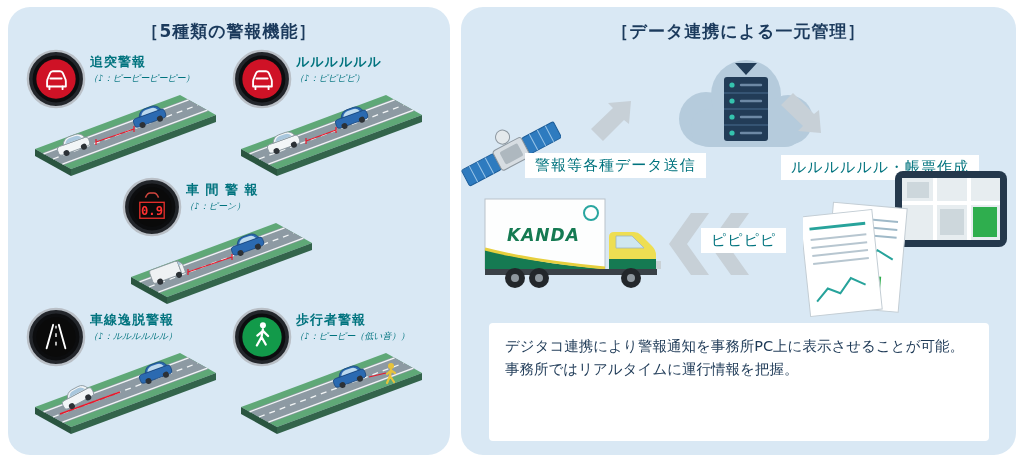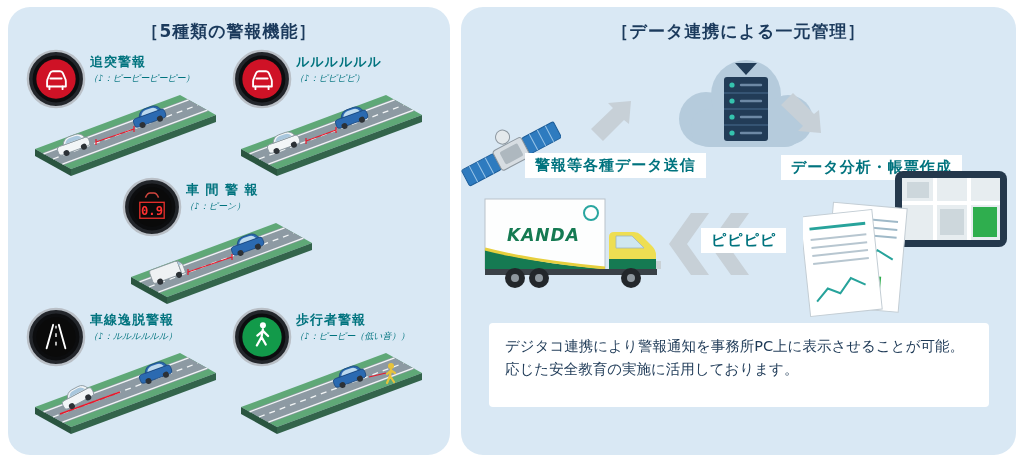--- a/index.html
+++ b/index.html
@@ -48,29 +48,29 @@
   .satellite { position: absolute; left: 0px;   top: 96px;  width: 100px; height: 92px; }
   .cloud     { position: absolute; left: 198px; top: 38px;  width: 172px; height: 118px; }
   .arrow-up  { position: absolute; left: 128px; top: 80px;  width: 56px;  height: 60px; }
   .arrow-dn  { position: absolute; left: 318px; top: 80px;  width: 56px;  height: 60px; }
   .truck     { position: absolute; left: 18px;  top: 178px; width: 195px; height: 112px; }
   .chevrons  { position: absolute; left: 196px; top: 204px; width: 126px; height: 66px; }
   .docs      { position: absolute; left: 342px; top: 162px; width: 206px; height: 150px; }
 
   .data-label {
     position: absolute; background: #ffffff; color: #00737e;
-    font-size: 15px; font-weight: bold; letter-spacing: 1px;
+    font-size: 15px; font-weight: normal; letter-spacing: 1px;
     padding: 3px 10px; white-space: nowrap;
   }
   .label-send     { left: 64px;  top: 146px; }
   .label-analysis { left: 320px; top: 148px; }
   .label-guidance { left: 240px; top: 221px; }
 
   .desc-box {
-    position: absolute; left: 28px; top: 316px; width: 500px; height: 84px;
+    position: absolute; left: 28px; top: 316px; width: 500px; height: 118px;
     background: #ffffff; border-radius: 4px; padding: 12px 16px;
     color: #1e3a57; font-size: 14.5px; line-height: 1.6;
   }
   .desc-line { white-space: nowrap; }
 </style>
 </head>
 <body>
 
 <div class="page">
 
@@ -324,21 +324,21 @@
         <line x1="82" y1="72" x2="102" y2="72"></line>
         <line x1="82" y1="88" x2="102" y2="88"></line>
       </g>
     </svg>
 
     <svg class="arrow-dn" viewBox="0 0 56 60">
       <polygon points="2,18 24,39 19,44 42,46 40,23 35,27 14,6" fill="#c7d0d7"></polygon>
     </svg>
 
     <div class="data-label label-send">警報等各種データ送信</div>
-    <div class="data-label label-analysis">データ分析・帳票作成</div>
+    <div class="data-label label-analysis">ルルルルルル・帳票作成</div>
 
     <svg class="truck" viewBox="0 0 195 112">
       <rect x="6" y="14" width="120" height="70" fill="#fdfefe" stroke="#b9c2c9"></rect>
       <path d="M6 84 V64 Q52 78 126 84 Z" fill="#157a52"></path>
       <path d="M6 64 Q52 76 126 83" fill="none" stroke="#e6cf3e" stroke-width="3"></path>
       <circle cx="112" cy="28" r="7" fill="#ffffff" stroke="#2aa6a0" stroke-width="2"></circle>
       <text x="28" y="56" font-size="17" font-style="italic" font-weight="bold" fill="#157a52" letter-spacing="1">KANDA</text>
       <rect x="6" y="84" width="172" height="6" fill="#3a4147"></rect>
       <path d="M130 84 V52 q0 -5 5 -5 h20 q4 0 7 3 l11 11 q4 4 4 9 v14 z" fill="#eede52"></path>
       <rect x="130" y="74" width="47" height="10" fill="#157a52"></rect>
@@ -393,16 +393,16 @@
           <line x1="10" y1="76" x2="66" y2="76"></line>
           <line x1="10" y1="84" x2="66" y2="84"></line>
           <line x1="10" y1="92" x2="66" y2="92"></line>
         </g>
         <polyline points="10,130 22,118 34,124 46,110 60,118" fill="none" stroke="#27a39b" stroke-width="2"></polyline>
       </g>
     </svg>
 
     <div class="desc-box">
       <div class="desc-line">デジタコ連携により警報通知を事務所PC上に表示させることが可能。</div>
-      <div class="desc-line">応じた安全教育の実施に活用しております。</div>
+      <div class="desc-line">事務所ではリアルタイムに運行情報を把握。</div>
     </div>
   </section>
 </div>
 
 </body></html>

